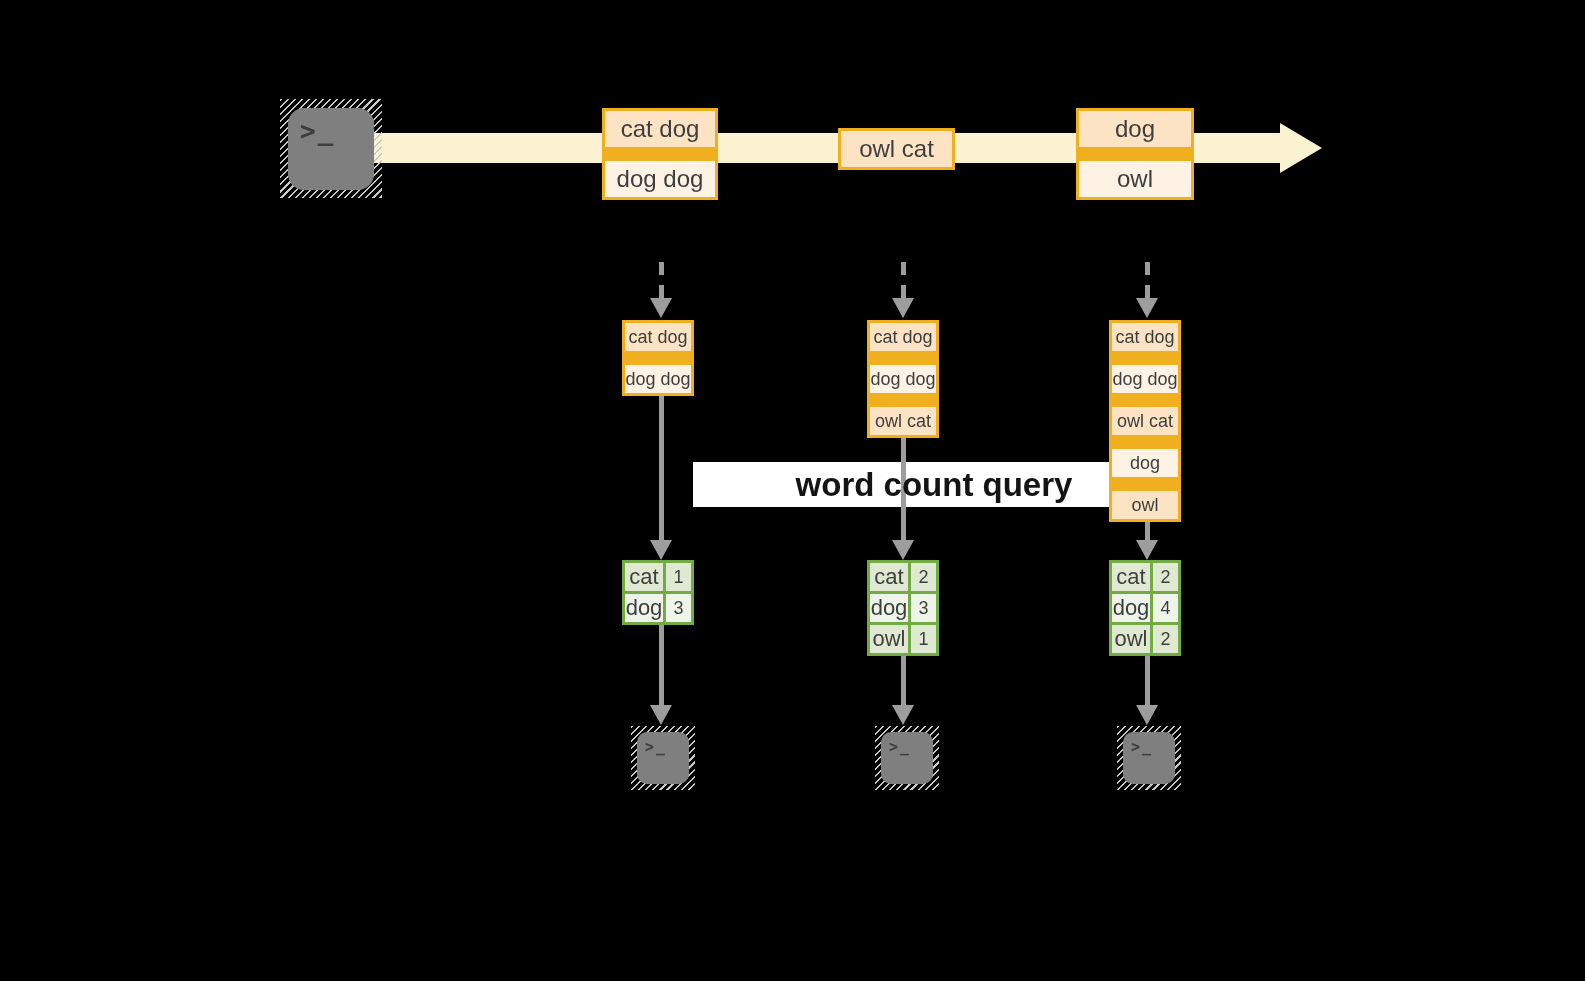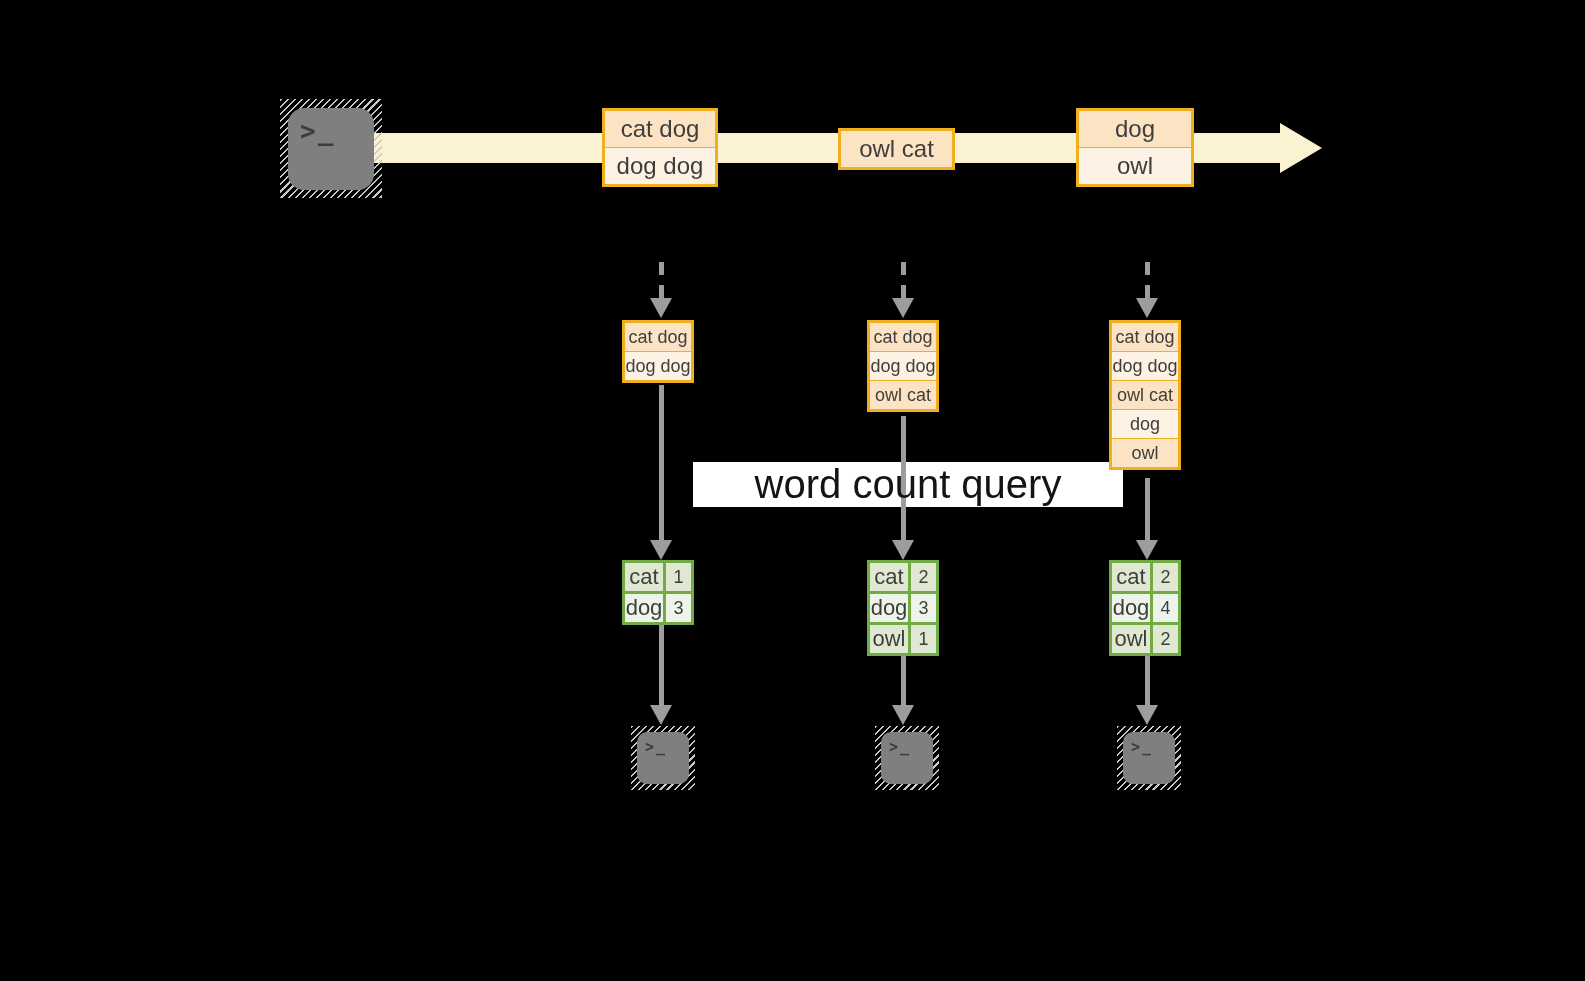--- a/index.html
+++ b/index.html
@@ -26,37 +26,37 @@
 
   
   .sband { background: var(--stream-band,#faf2d0); z-index: 1; }
   .shead { width:0; height:0; border-top:25px solid transparent; border-bottom:25px solid transparent;
            border-left:42px solid var(--stream-band,#faf2d0); z-index:1; }
 
   
   .obox { border: 3px solid var(--gold-border,#efaf1f); z-index: 3; background: var(--gold-border,#efaf1f); }
   .obox .row { display:flex; align-items:center; justify-content:center;
                color: var(--label-text,#3e3e3e); width:100%; }
-  .obox .row + .row { margin-top: 1px; }
+  .obox .row + .row { margin-top: 14px; }
   .row.od { background: var(--orange-dark,#fbe3c4); }
   .row.ol { background: var(--orange-light,#fdf2e4); }
   .tl .row { height: 36px; font-size: 24px; }
   .sm .row { height: 28px; font-size: 18px; }
 
   
   .aline { width:5px; background: var(--arrow-gray,#9d9d9d); z-index:2; }
   .dline { width:5px; z-index:2;
            background: repeating-linear-gradient(180deg, var(--arrow-gray,#9d9d9d) 0 13px, rgba(0,0,0,0) 13px 23px); }
   .ahead { width:0; height:0; border-left:11px solid transparent; border-right:11px solid transparent;
            border-top:20px solid var(--arrow-gray,#9d9d9d); z-index:2; }
 
   
   .qband { background: var(--query-band-bg,#fff); z-index:1; }
   .qtext { z-index:4; display:flex; align-items:center; justify-content:center;
-           color: var(--query-text,#141414); font-size:40px; font-weight:400; }
+           color: var(--query-text,#141414); font-size:33px; font-weight:700;margin-left:26px; }
 
   
   .gtable { border:3px solid var(--green-border,#72ab44); background: var(--green-border,#72ab44); z-index:3; }
   .grow { display:flex; height:28px; width:100%; }
   .grow + .grow { margin-top:3px; }
   .grow .w { flex:1; display:flex; align-items:center; justify-content:center;
              font-size:22px; color: var(--label-text,#3e3e3e); }
   .grow .c { width:25px; margin-left:3px; display:flex; align-items:center; justify-content:center;
              font-size:18px; color: var(--label-text,#3e3e3e); }
   .grow.gd .w, .grow.gd .c { background: var(--green-dark,#dfe9d2); }

